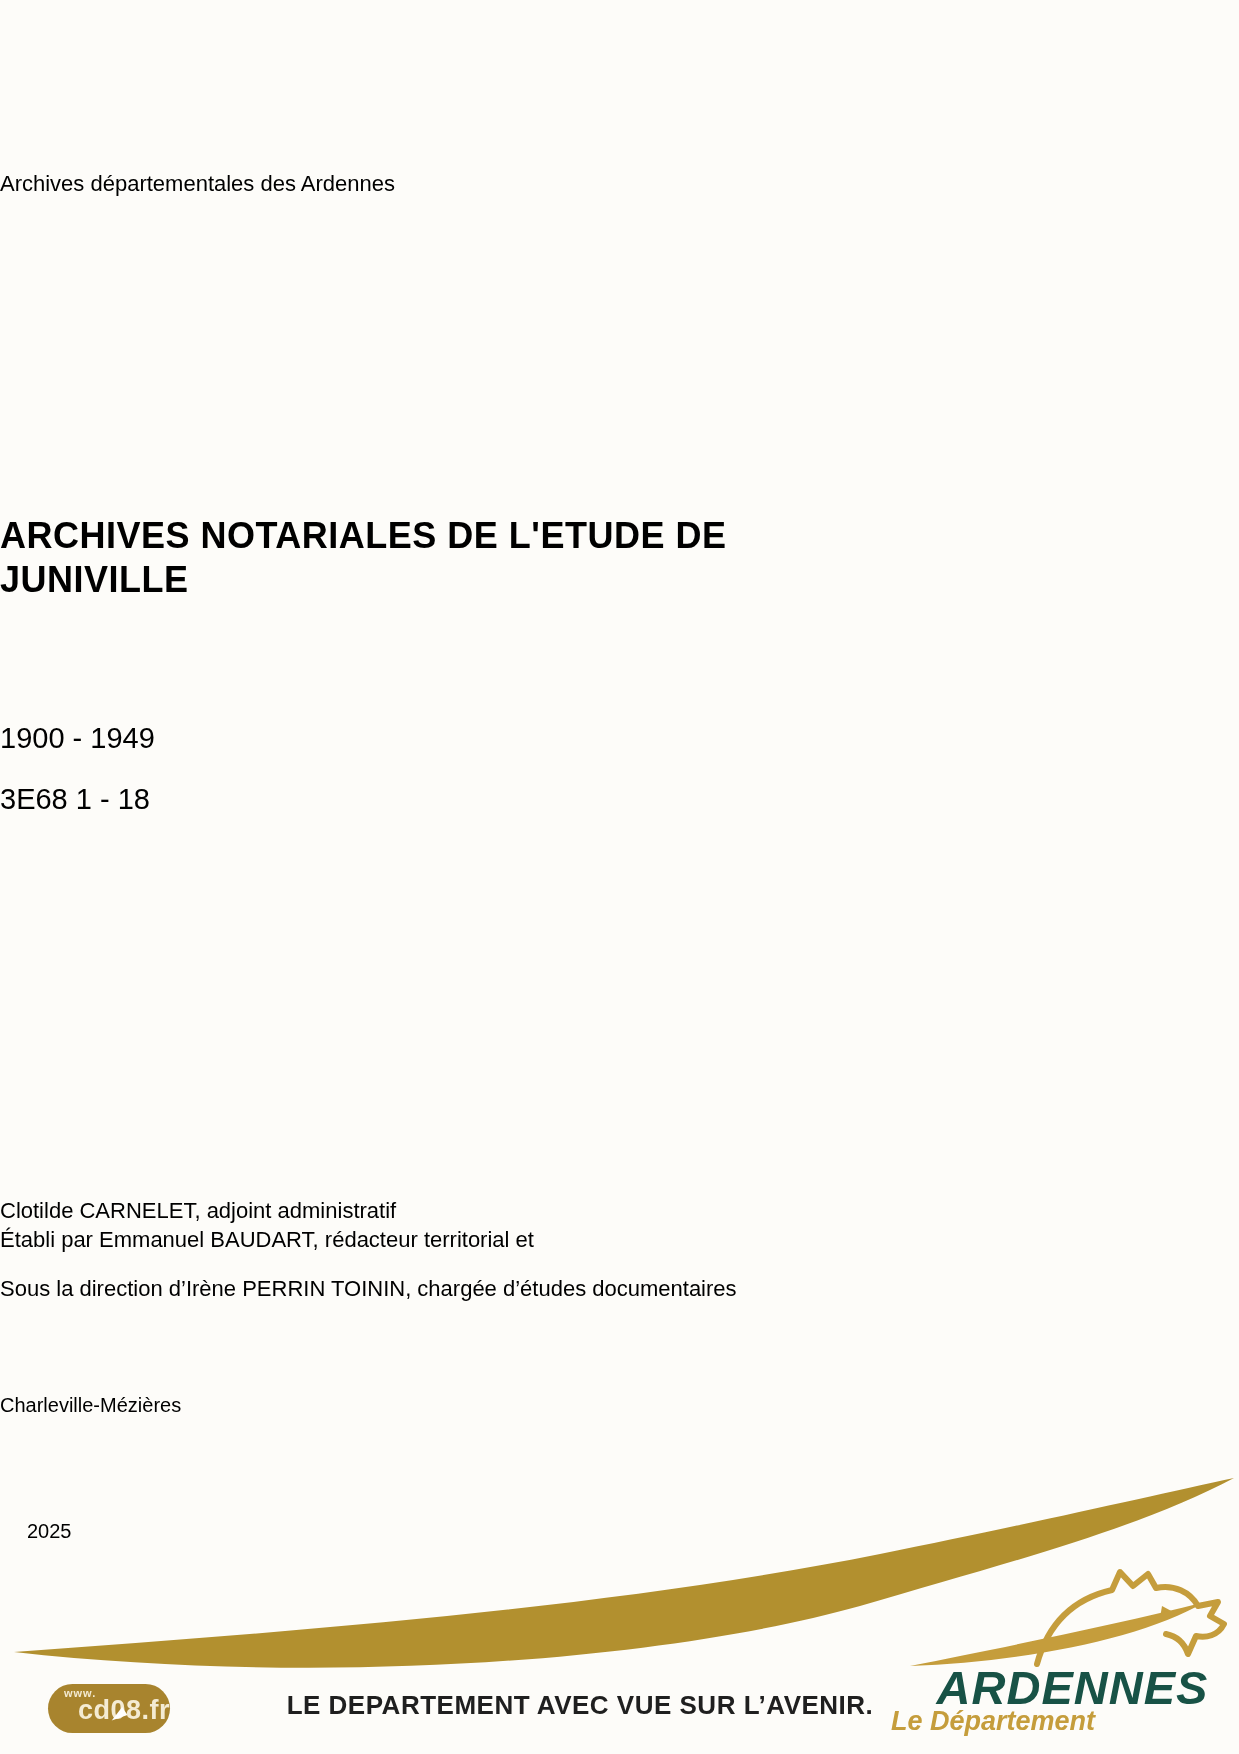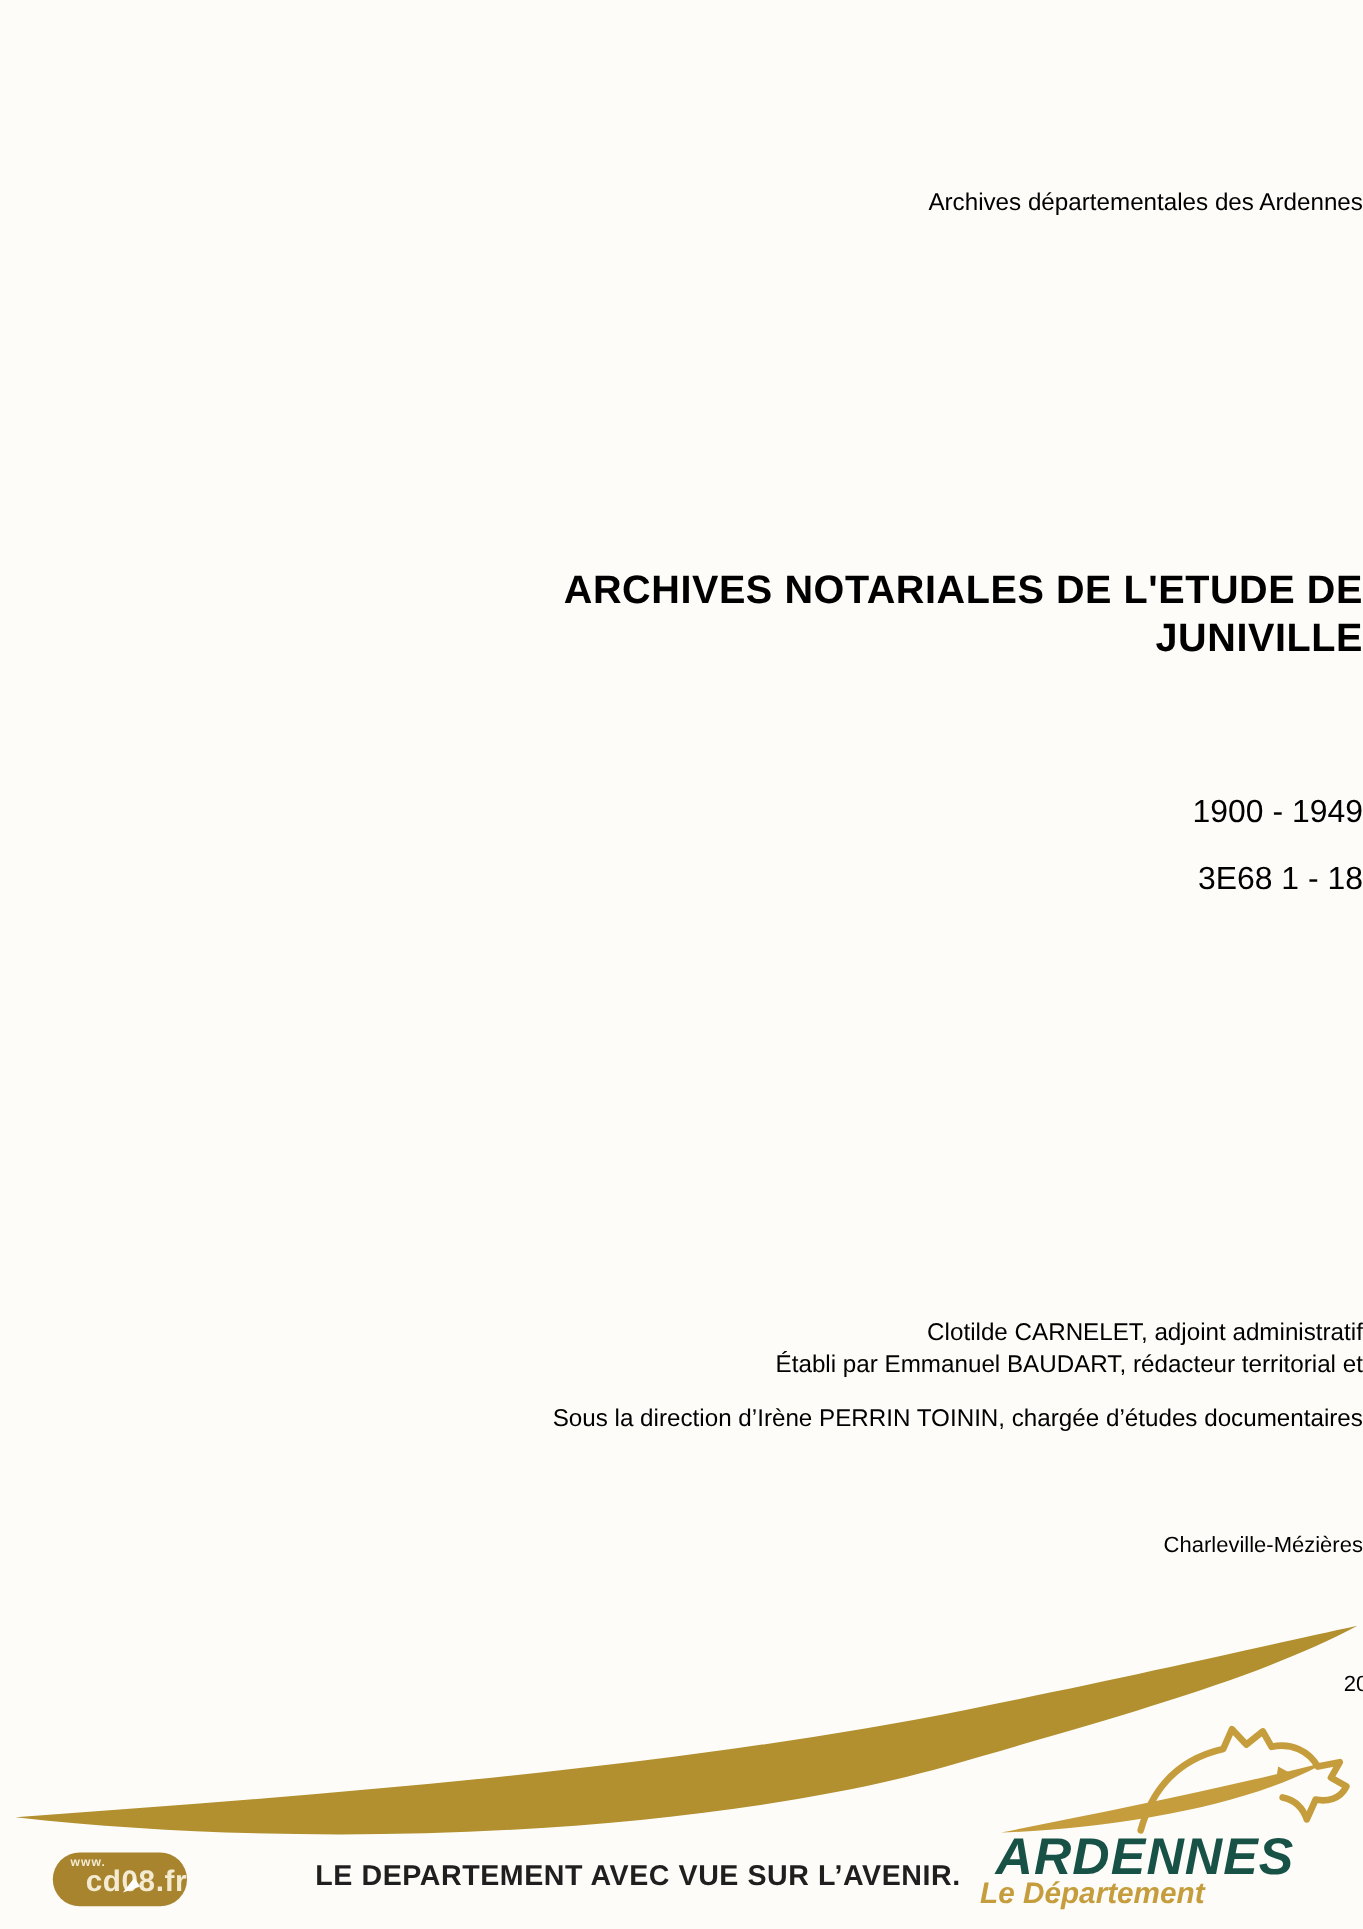--- a/index.html
+++ b/index.html
@@ -12,21 +12,21 @@
     --ink:#000000;
   }
   html,body{margin:0;padding:0;}
   body{
     width:1239px;height:1754px;position:relative;overflow:hidden;
     background:#FDFCF9;
     font-family:"Liberation Sans","DejaVu Sans",sans-serif;
     color:var(--ink);
   }
   .abs{position:absolute;}
-  .centered{left:0;width:1239px;text-align:right;}
+  .centered{left:0;width:1239px;text-align:left;}
 
   .institution{top:171px;font-size:22px;}
   .title{top:514px;font-size:36px;font-weight:bold;line-height:44px;letter-spacing:.5px;}
   .dates{top:722px;font-size:29px;}
   .cote{top:783px;font-size:29px;}
   .credits{top:1196px;font-size:22px;line-height:29px;}
   .direction{top:1276px;font-size:22px;}
   .place{top:1394px;font-size:20px;}
   .year{top:1520px;font-size:20px;margin-left:27px;}
 
@@ -45,21 +45,21 @@
       border-left:9px solid #FFFFFF;border-bottom:14px solid transparent;
       border-top:3px solid transparent;transform:rotate(38deg);}
 
   .slogan{left:180px;top:1690px;width:800px;text-align:center;
           font-size:26px;font-weight:bold;color:var(--slogan);
           letter-spacing:.5px;}
 
   
   .ardennes-logo{left:905px;top:1560px;width:335px;height:194px;}
   .boar-svg{position:absolute;left:0;top:0;width:335px;height:110px;}
-  .ardennes-name{position:absolute;left:0;top:100px;width:335px;
+  .ardennes-name{position:absolute;left:0;top:100px;width:335px;text-align:center;
       font-size:47px;font-weight:bold;font-style:italic;color:var(--green);letter-spacing:1px;}
   .ardennes-sub{position:absolute;left:-14px;top:146px;width:335px;
       font-size:27px;font-weight:bold;font-style:italic;color:var(--gold_text);}
 </style>
 </head>
 <body>
 
 <div>
 
   <div class="abs centered institution">Archives départementales des Ardennes</div>

